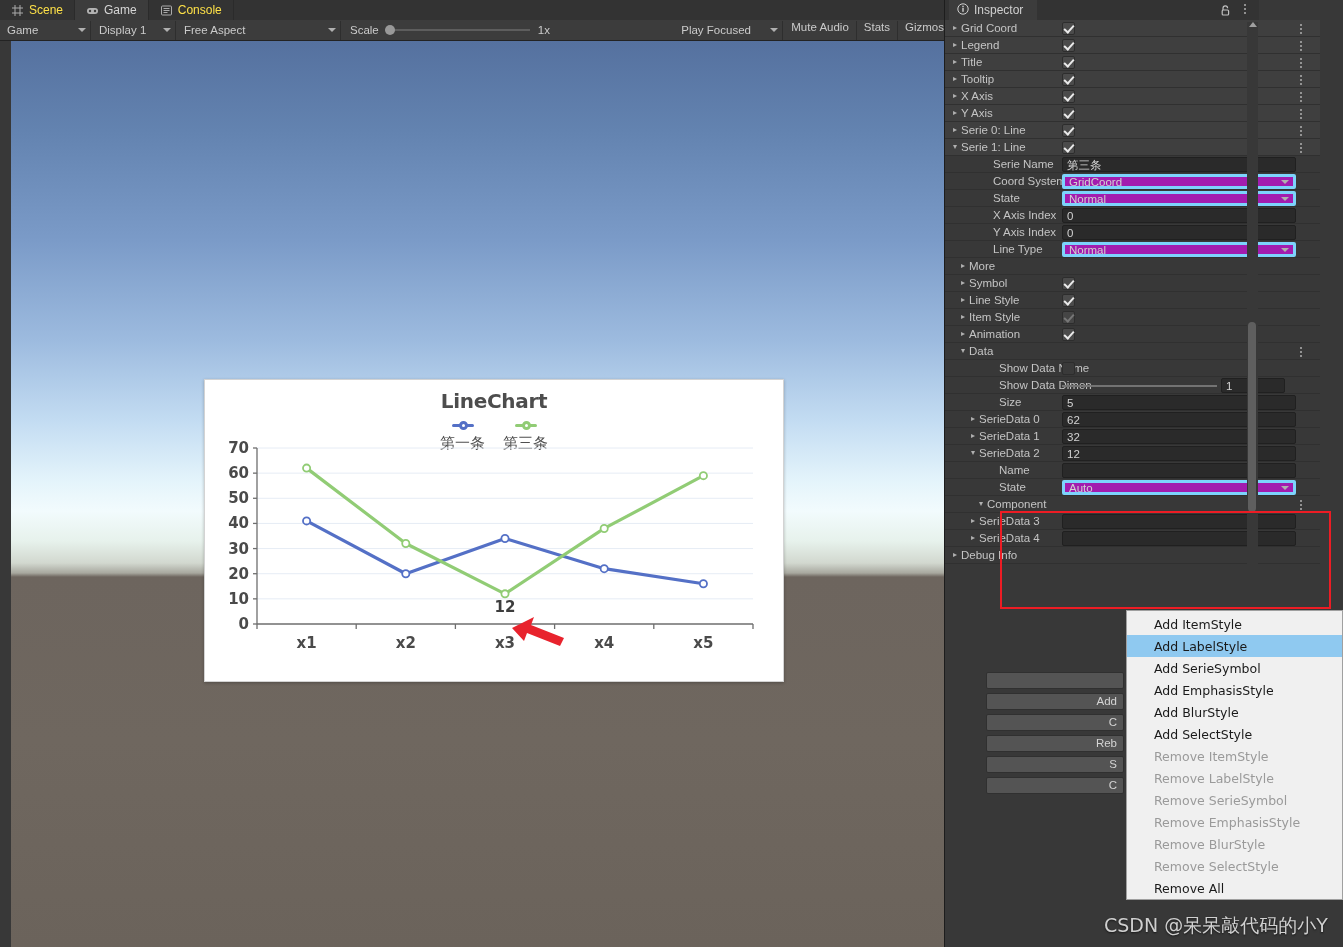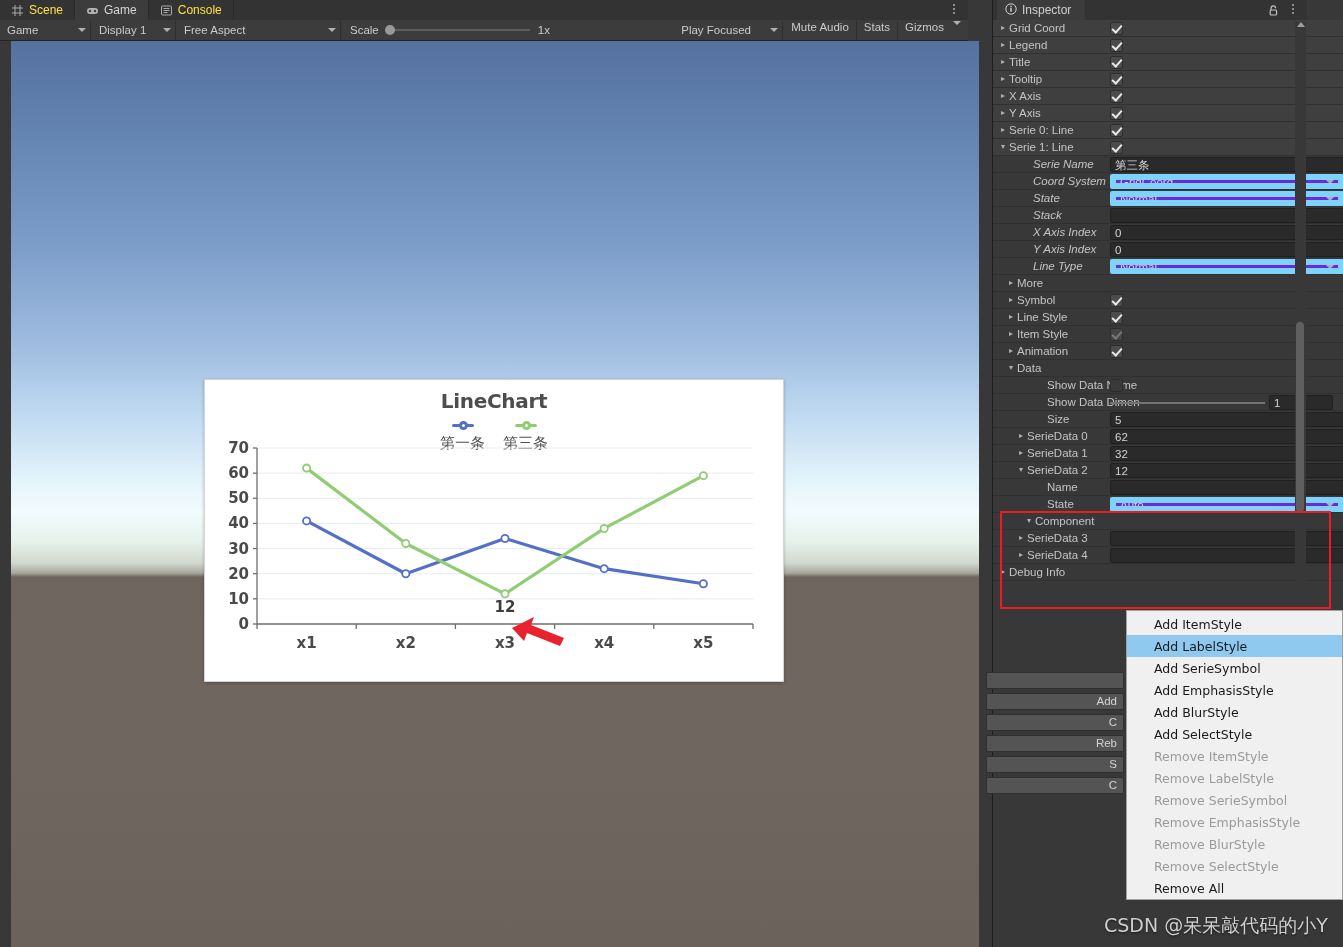--- a/index.html
+++ b/index.html
@@ -91,21 +91,21 @@
   }
   .lg-item { display: flex; align-items: center; gap: 3px; font-size: 15px; color: #4f4f4f; flex-direction: column; }
   .lg-mark { position: relative; width: 22px; height: 11px; }
   .lg-mark .bar { position: absolute; top: 4px; left: 0; width: 22px; height: 3px; border-radius: 2px; }
   .lg-mark .dot { position: absolute; top: 1px; left: 7px; width: 9px; height: 9px; border-radius: 50%; background: #fff; border: 3px solid; }
 
   #plot { position: absolute; left: 0; top: 0; width: 580px; height: 303px; }
 
   
   #inspector {
-    position: absolute; left: 992px; top: 0; width: 315px; height: 947px;
+    position: absolute; left: 944px; top: 0; width: 315px; height: 947px;
     background: #383838; border-left: 1px solid #1d1d1d;
   }
   .insp-tabbar { position: relative; height: 20px; background: #333333; }
   .insp-tab {
     position: absolute; left: 4px; top: 0; height: 20px;
     display: flex; align-items: center; gap: 5px; padding: 0 14px 0 8px;
     background: #3c3c3c; color: #d0d0d0; font-size: 12px;
   }
   .insp-lock { position: absolute; right: 26px; top: 3px; width: 14px; height: 14px; }
   .insp-kebab { position: absolute; right: 6px; top: 2px; width: 14px; height: 16px; }
@@ -117,21 +117,21 @@
     font-size: 11.5px; color: #c4c4c4;
     border-bottom: 1px solid #303030;
     padding-left: 4px;
   }
   .row.hdr { background: #3f3f3f; }
   .row .tri {
     width: 12px; flex: 0 0 12px; text-align: center;
     font-size: 8px; color: #b0b0b0; line-height: 1;
   }
   .row .lbl { flex: 0 0 auto; white-space: nowrap; }
-  .row .lbl.ind1 { margin-left: 24px; font-style: italic; }
+  .row .lbl.ind1 { margin-left: 32px; }
   .row .lbl.ind2 { margin-left: 38px; }
   .row .kebab3 { position: absolute; right: 13px; top: 2px; width: 12px; height: 13px; }
 
   .cbx {
     position: absolute; left: 117px; top: 2px;
     width: 13px; height: 13px; background: #4b4b4b;
     border: 1px solid #2d2d2d; border-radius: 2px;
   }
   .cbx.checked::after {
     content: ""; position: absolute; left: 3px; top: 0px;
@@ -142,21 +142,21 @@
   .cbx.dim.checked::after { border-color: #777; }
   .cbx.empty { background: #3a3a3a; }
 
   .field {
     position: absolute; left: 117px; top: 1px; right: 24px; height: 15px;
     background: #2a2a2a; border: 1px solid #202020; border-radius: 2px;
     color: #d2d2d2; font-size: 11.5px; line-height: 14px; padding-left: 4px;
     white-space: nowrap; overflow: hidden;
   }
   .field.dd {
-    background: #6d28d9; border: 6px solid #7dd3fc;
+    background: #a21caf; border: 3px solid #7dd3fc;
     display: flex; align-items: center; justify-content: space-between; padding-right: 4px;
   }
 
   .slider-row .strack {
     position: absolute; left: 117px; top: 8px; width: 155px; height: 1.5px; background: #737373;
   }
   .slider-row .sfield {
     position: absolute; left: 276px; top: 1px; width: 64px; height: 15px;
     background: #2a2a2a; border: 1px solid #202020; border-radius: 2px;
     color: #d2d2d2; font-size: 11.5px; line-height: 14px; padding-left: 4px;
@@ -511,25 +511,20 @@
         <div class="row">
           <span class="tri"></span>
           <span class="lbl ind1">State</span>
           <span class="field dd">
             <span>Normal</span>
             <span class="caret"></span>
           </span>
         </div>
         <div class="row">
           <span class="tri"></span>
-          <span class="lbl ind1">Stack</span>
-          <span class="field"><span></span></span>
-        </div>
-        <div class="row">
-          <span class="tri"></span>
           <span class="lbl ind1">X Axis Index</span>
           <span class="field"><span>0</span></span>
         </div>
         <div class="row">
           <span class="tri"></span>
           <span class="lbl ind1">Y Axis Index</span>
           <span class="field"><span>0</span></span>
         </div>
         <div class="row">
           <span class="tri"></span>

